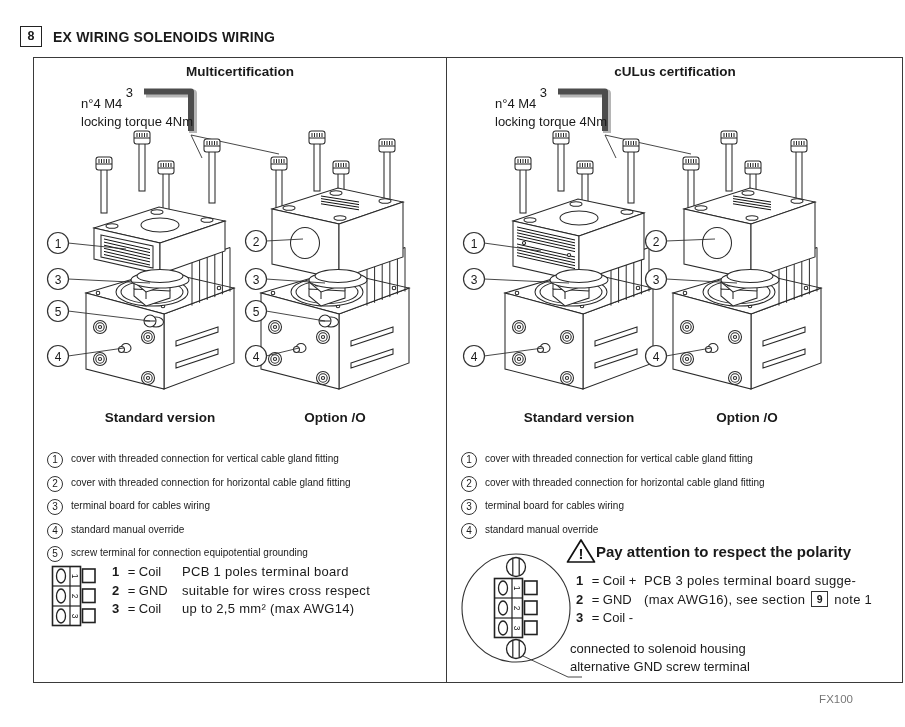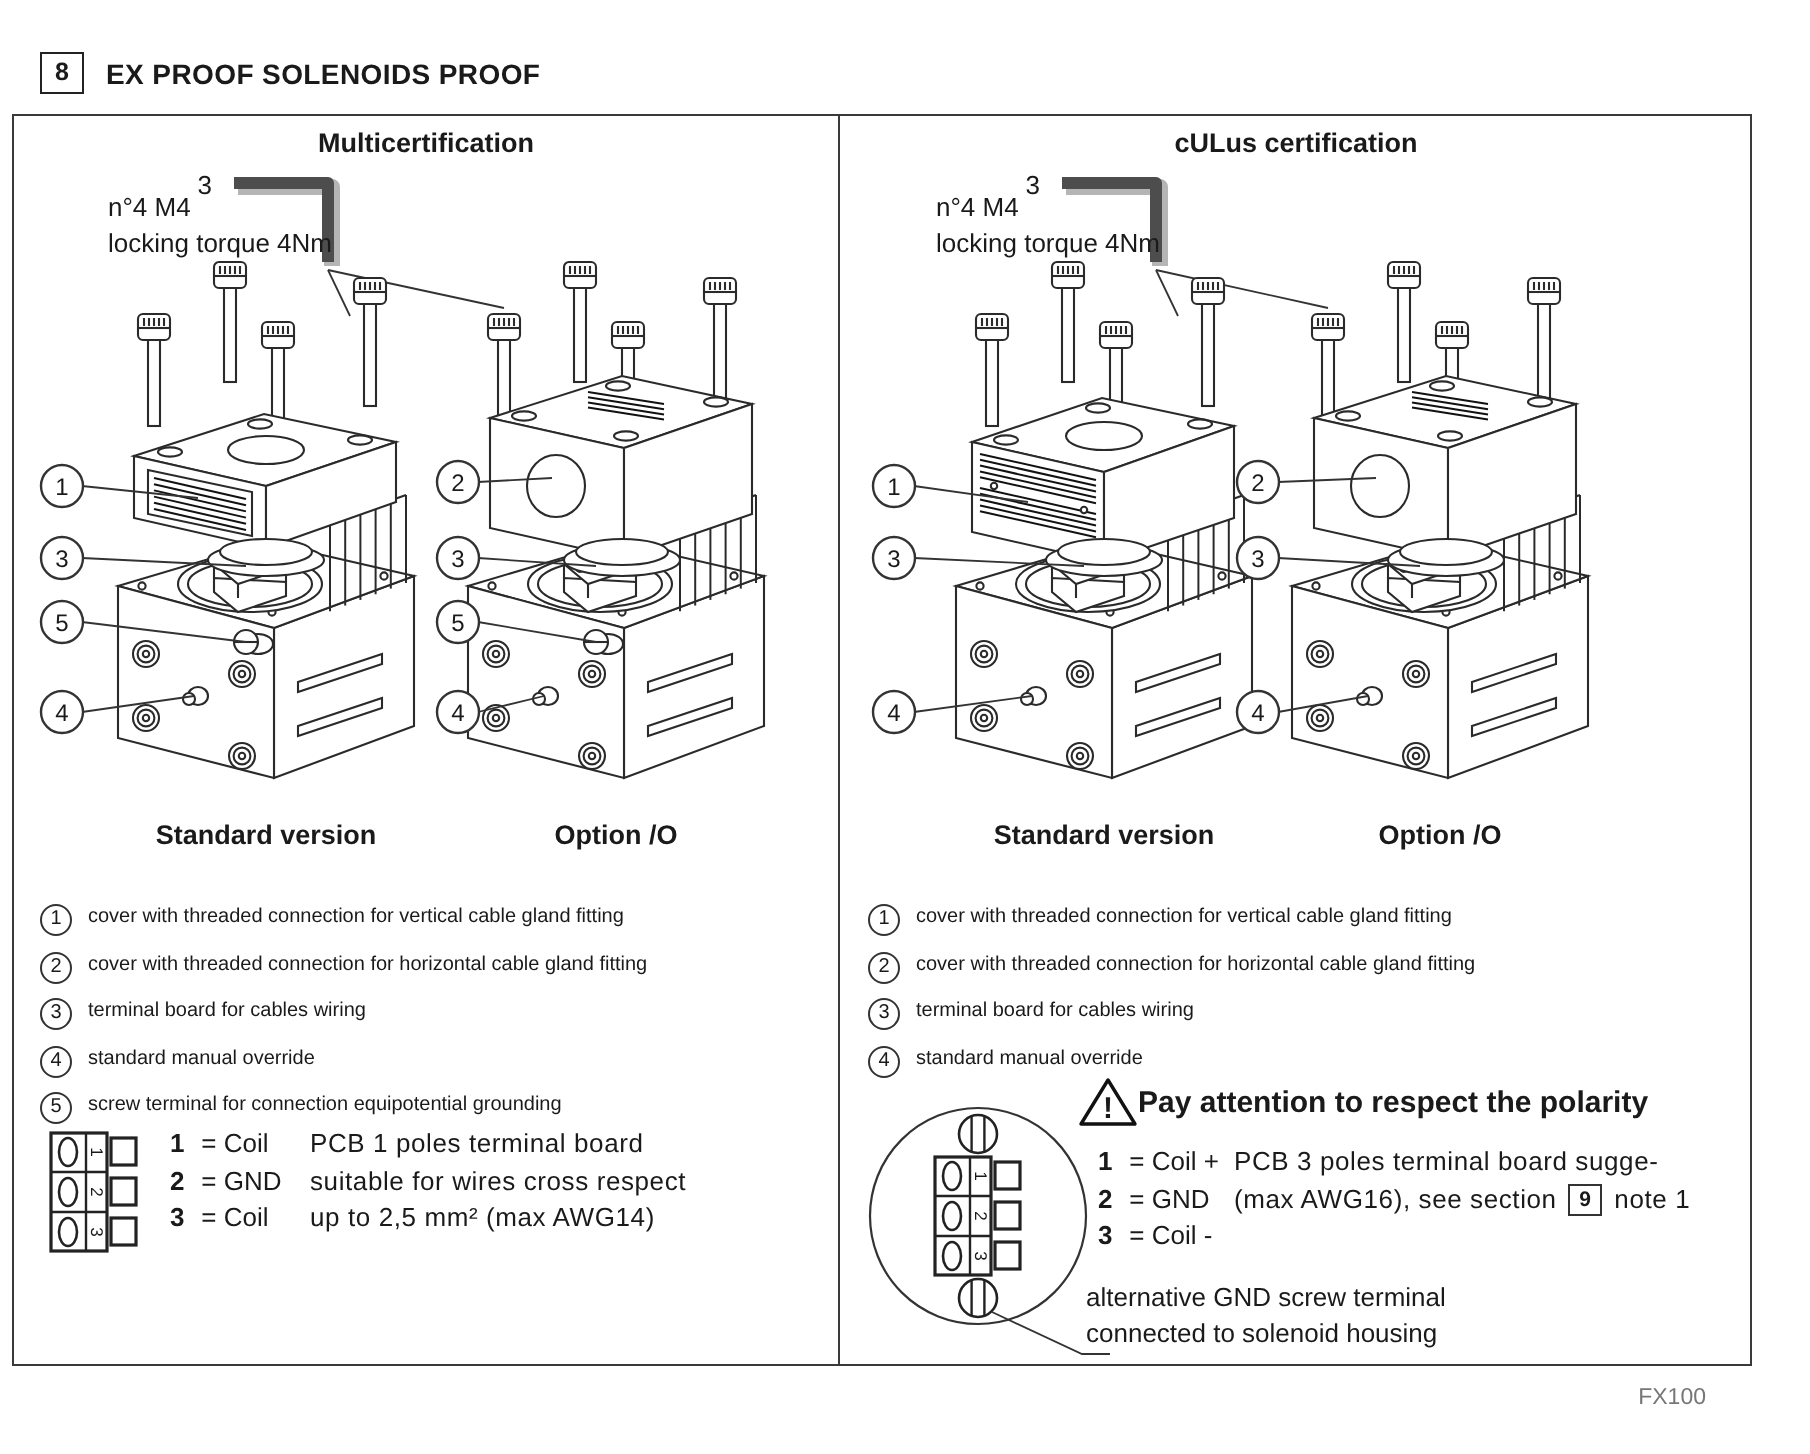--- a/index.html
+++ b/index.html
@@ -4,21 +4,21 @@
 <style>
   html,body{margin:0;padding:0;background:#fff;}
   .page{position:relative;width:905px;height:727px;background:#fff;
         font-family:"Liberation Sans","DejaVu Sans",sans-serif;color:#1a1a1a;overflow:hidden;}
   
   .hdr{position:absolute;top:26px;left:20px;display:flex;align-items:center;}
   .hnum{display:inline-block;width:20px;height:19px;border:1.5px solid #222;
         font-size:12.5px;font-weight:bold;text-align:center;line-height:19px;}
   .htitle{margin-left:11px;font-size:14px;font-weight:bold;letter-spacing:.2px;}
   
-  .frame{position:absolute;left:6px;top:57px;width:868px;height:624px;border:1.4px solid #3a3a3a;}
+  .frame{position:absolute;left:33px;top:57px;width:868px;height:624px;border:1.4px solid #3a3a3a;}
   .divider{position:absolute;left:412px;top:0;bottom:0;width:1.4px;background:#3a3a3a;}
   .panel{position:absolute;top:0;bottom:0;}
   .panel.left{left:0;width:412px;}
   .panel.right{left:414px;width:454px;}
   .ptitle{padding-top:6px;text-align:center;font-size:13.5px;font-weight:bold;}
   .panel-svg{position:absolute;left:0;top:21px;}
   svg text{font-family:"Liberation Sans","DejaVu Sans",sans-serif;fill:#1a1a1a;}
   .t13{font-size:13px;}
   .t12{font-size:12px;}
   .cap{font-size:13.5px;font-weight:bold;}
@@ -47,21 +47,21 @@
   .ticon{position:absolute;}
   .footer{position:absolute;top:693px;right:52px;font-size:11.5px;color:#777;}
 </style>
 </head>
 <body>
 
 <div class="page">
 
   <div class="hdr">
     <span class="hnum">8</span>
-    <span class="htitle">EX PROOF SOLENOIDS PROOF</span>
+    <span class="htitle">EX WIRING SOLENOIDS WIRING</span>
   </div>
 
   <div class="frame">
     <div class="divider"></div>
 
     <div class="panel left">
       <div class="ptitle">Multicertification</div>
       <svg class="panel-svg" id="psvg0" width="412" height="375" viewBox="0 0 412 375">
           <polyline points="112,14.5 159,14.5 159,54" fill="none" stroke="#b5b5b5" stroke-width="8" stroke-linejoin="round"></polyline>
           <polyline points="110,12.5 157,12.5 157,52" fill="none" stroke="#4d4d4d" stroke-width="6" stroke-linejoin="round"></polyline>
@@ -604,21 +604,21 @@
           <div class="prow"><b>2</b> <span>= GND</span></div>
           <div class="prow"><b>3</b> <span>= Coil -</span></div>
         </div>
         <div class="note" style="left:196px;top:36px;width:252px">
           <div>PCB 3 poles terminal board sugge-</div>
           <div><span>(max AWG16), see section</span>
                <span class="sref">9</span>
                <span>note 1</span></div>
         </div>
         <div class="altgnd">
+          <div>connected to solenoid housing</div>
           <div>alternative GND screw terminal</div>
-          <div>connected to solenoid housing</div>
         </div>
       </div>
     </div>
   </div>
 
   <div class="footer">FX100</div>
 </div>
 
 </body></html>

